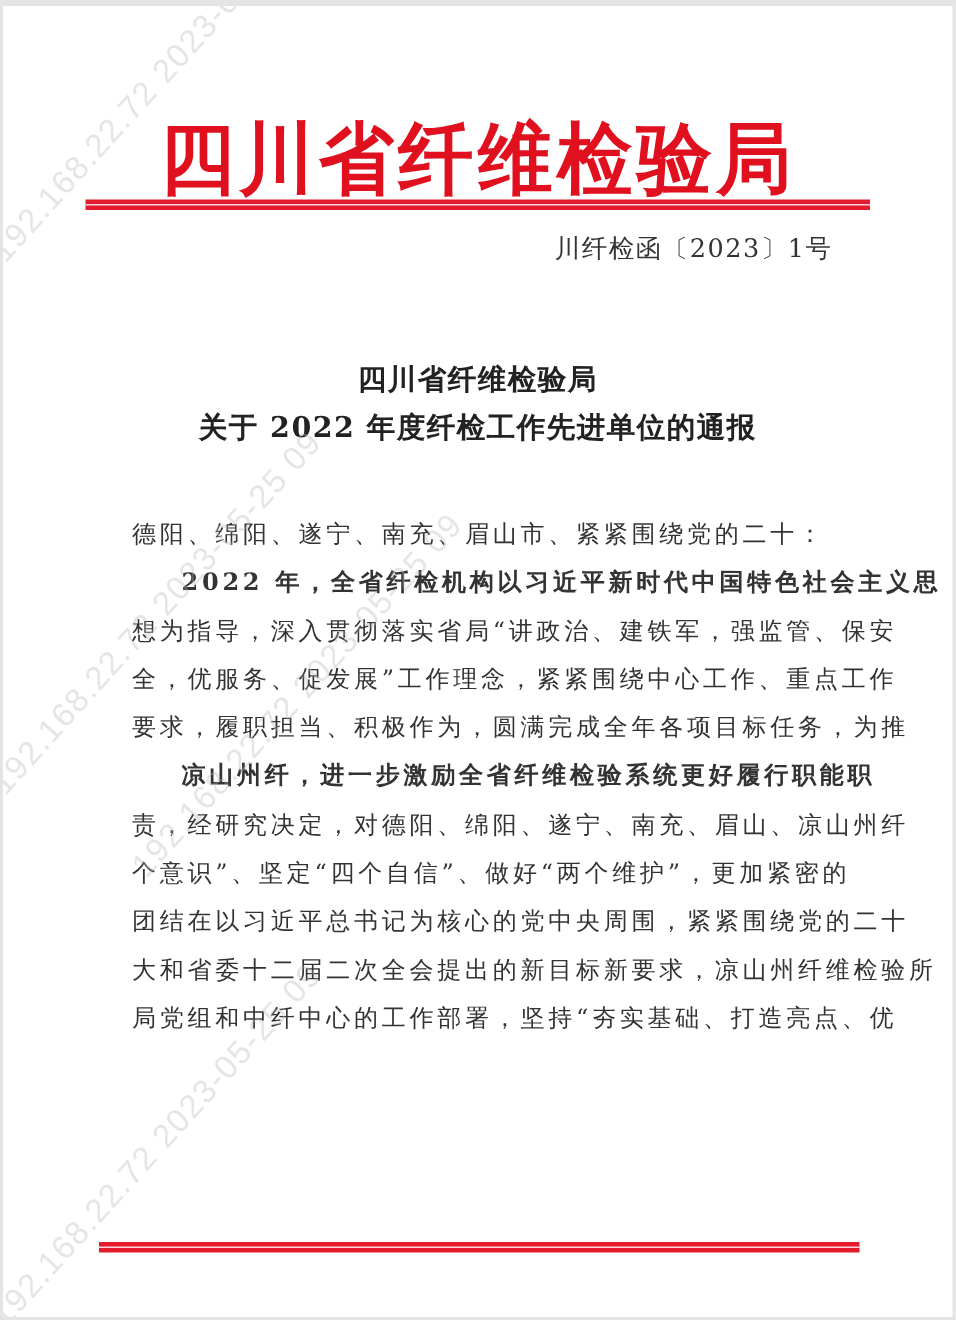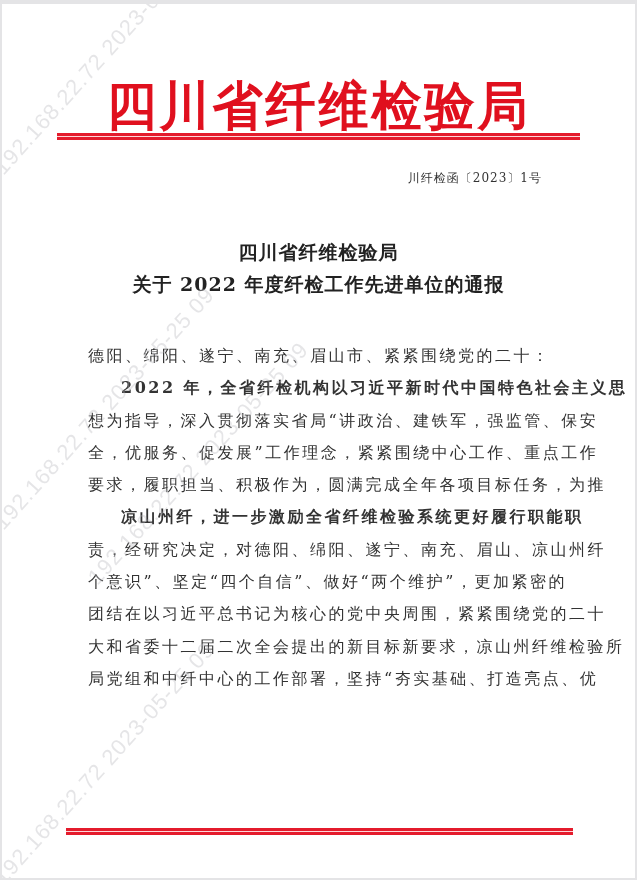--- a/index.html
+++ b/index.html
@@ -68,26 +68,25 @@
       width: 523px;
       top: 129px;
     }
     .rule-bottom {
       left: 64px;
       width: 507px;
       top: 824px;
     }
     .doc-number {
       position: absolute;
-      right: 93px;
+      right: 80px;
       top: 150px;
-      font-size: 12px;
+      font-size: 17px;
       color: #333;
       letter-spacing: 1px;
-      margin-top: 16px;
     }
     .heading {
       position: absolute;
       left: 0;
       right: 0;
       text-align: center;
       font-family: "DejaVu Serif", "Liberation Serif", serif;
       font-weight: bold;
       font-size: 19px;
       color: #222;

